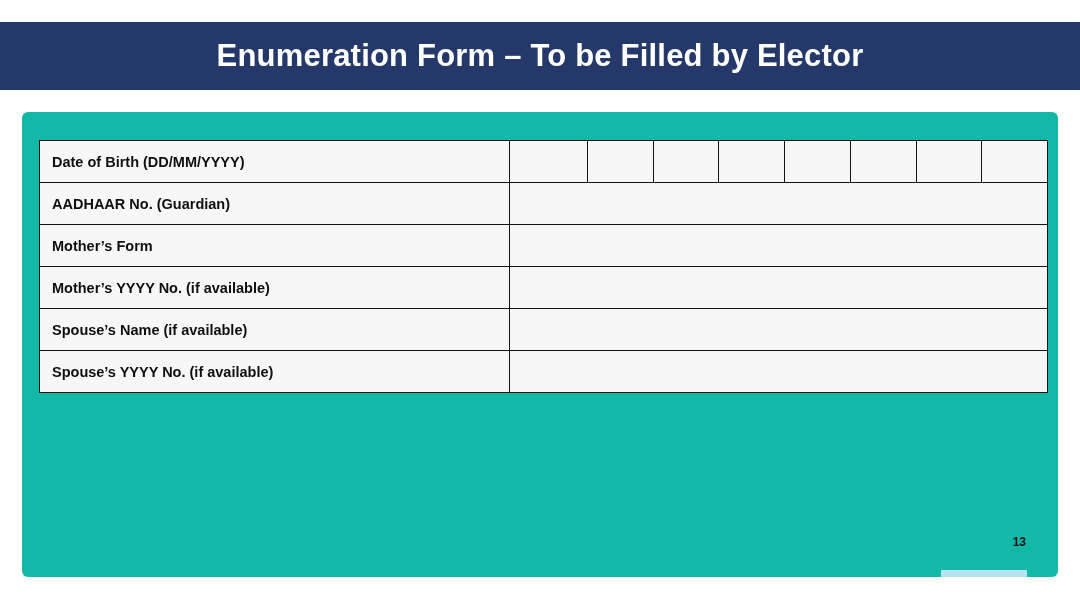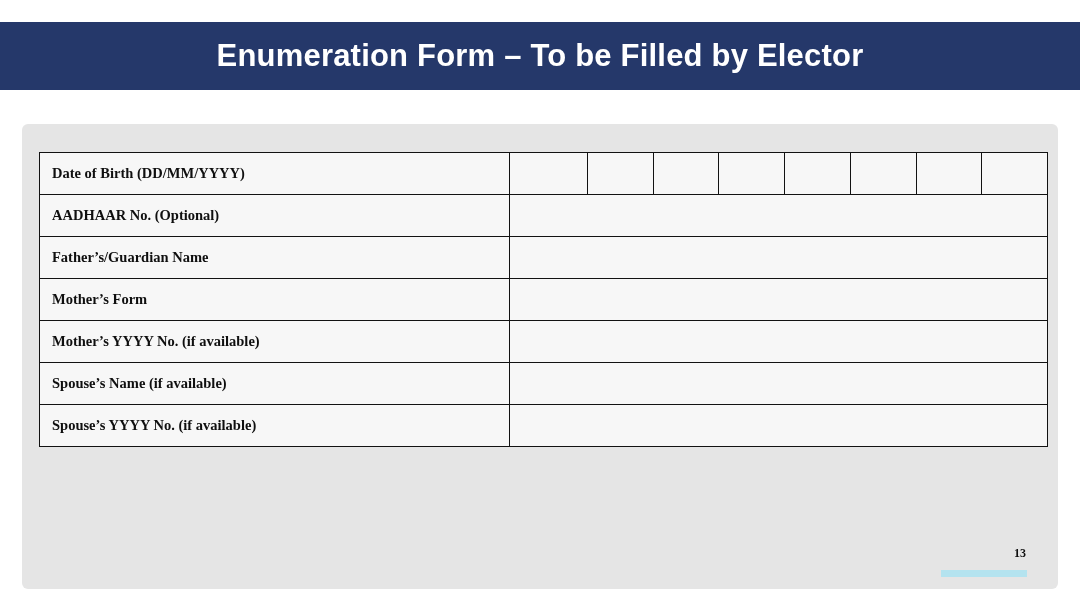--- a/index.html
+++ b/index.html
@@ -35,26 +35,25 @@
     color: #ffffff;
     font-size: 31px;
     font-weight: bold;
     letter-spacing: 0.2px;
     font-family: "Liberation Sans", sans-serif;
     white-space: nowrap;
   }
   .content-panel {
     position: absolute;
     left: 22px;
-    top: 124px;
+    top: 112px;
     width: 1036px;
     height: 465px;
-    background: #e5e5e5;
+    background: #14b8a6;
     border-radius: 6px;
-    font-family: Liberation Serif, serif;
   }
   .form-table {
     position: absolute;
     left: 17px;
     top: 28px;
     width: 1008px;
     border-collapse: collapse;
     table-layout: fixed;
     background: #f7f7f7;
   }
@@ -130,29 +129,25 @@
               <div class="dob-box"></div>
               <div class="dob-box"></div>
               <div class="dob-box"></div>
               <div class="dob-box"></div>
               <div class="dob-box"></div>
             </div>
           </td>
         </tr>
 
         <tr>
-          <td class="label-cell">AADHAAR No. (Optional)</td>
+          <td class="label-cell">AADHAAR No. (Guardian)</td>
           <td class="value-cell"></td>
         </tr>
 
 
-        <tr>
-          <td class="label-cell">Father’s/Guardian Name</td>
-          <td class="value-cell"></td>
-        </tr>
 
 
         <tr>
           <td class="label-cell">Mother’s Form</td>
           <td class="value-cell"></td>
         </tr>
 
         <tr>
           <td class="label-cell">Mother’s YYYY No. (if available)</td>
           <td class="value-cell"></td>

